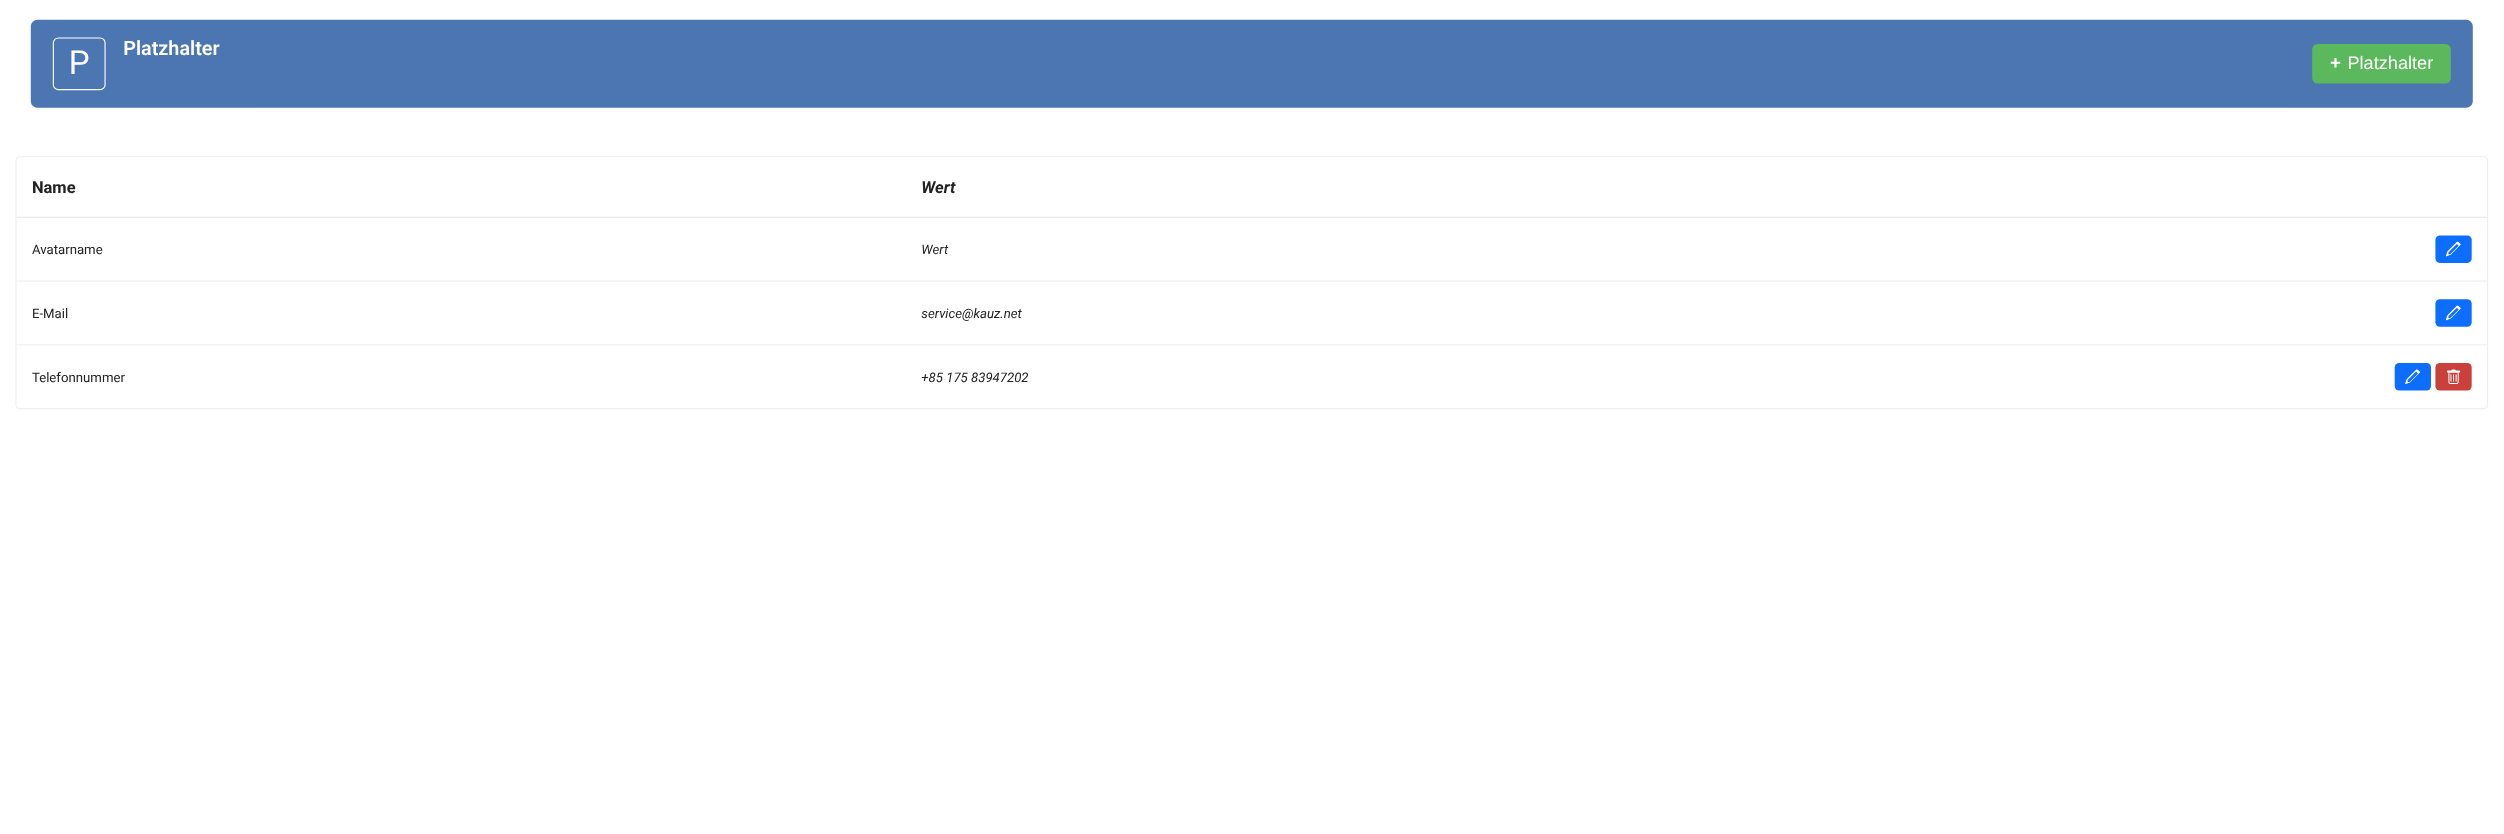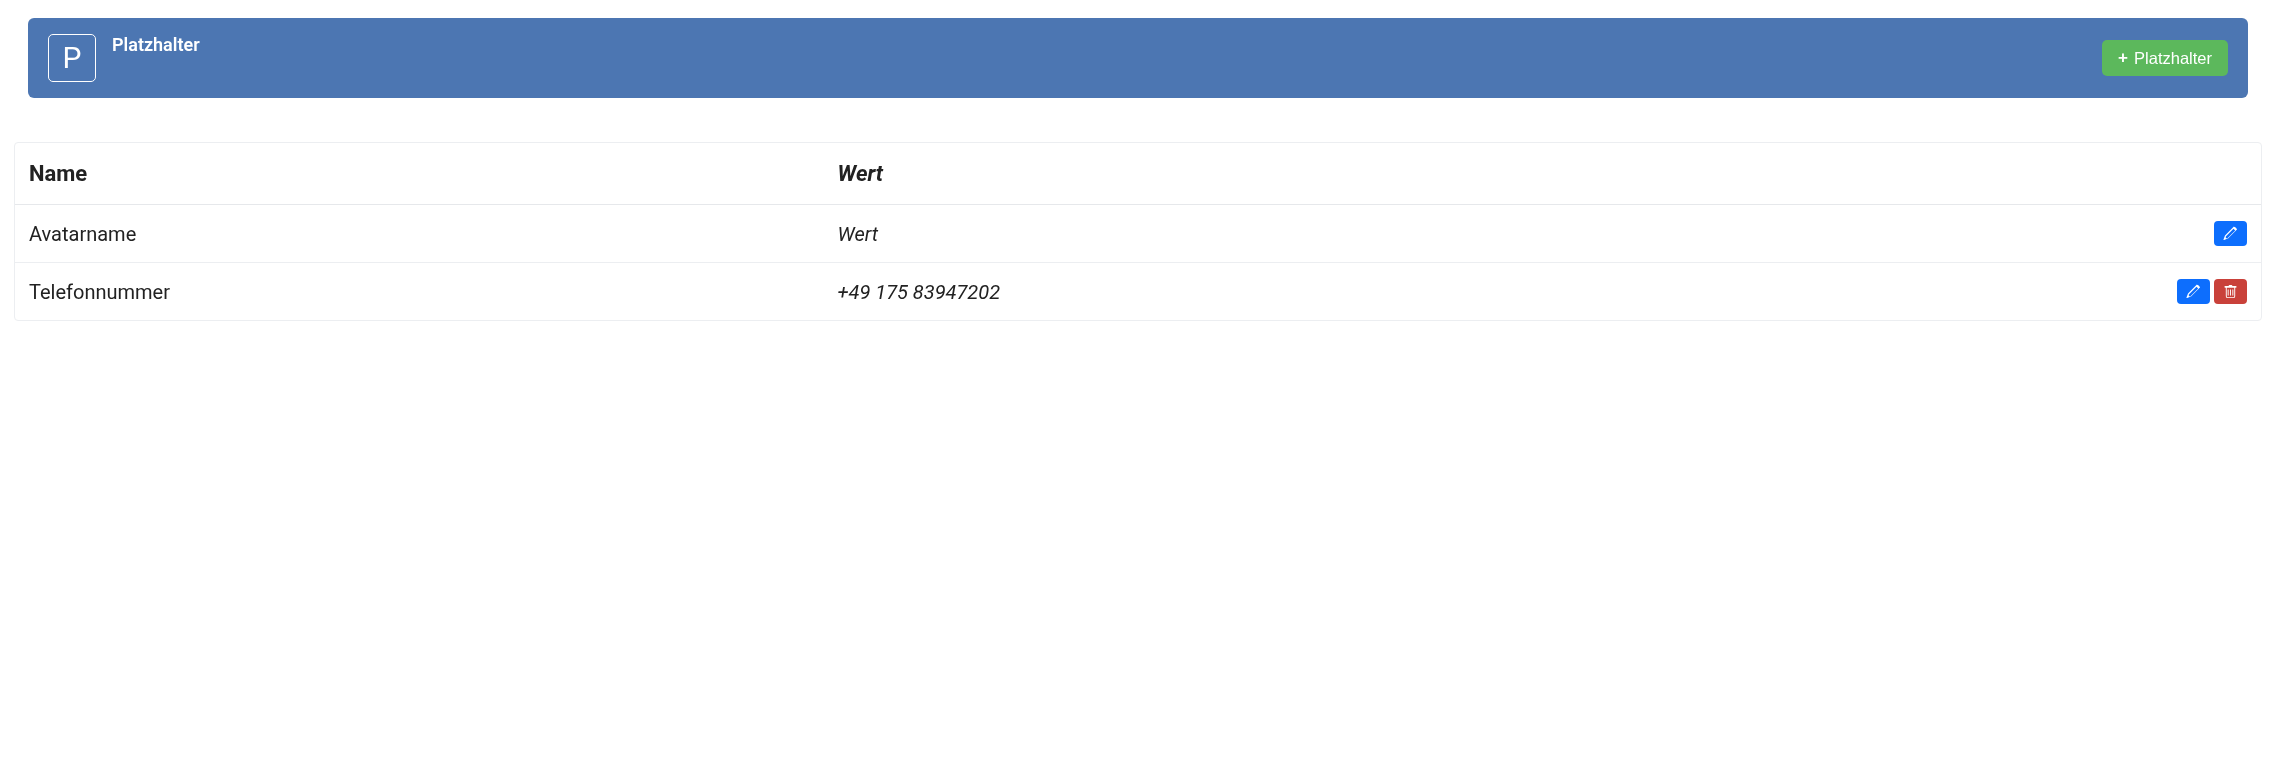--- a/index.html
+++ b/index.html
@@ -59,30 +59,30 @@
 
   .table-card {
     margin-top: 44px;
     border: 1px solid #eceef1;
     border-radius: 4px;
   }
   table { width: 100%; border-collapse: collapse; }
   thead th {
     text-align: left;
     font-weight: 700;
-    font-size: 22px;
+    font-size: 15px;
     padding: 18px 14px;
     border-bottom: 1px solid #e6e8eb;
     color: #222;
   }
   tbody td {
     padding: 16px 14px;
     border-bottom: 1px solid #eceef1;
     vertical-align: middle;
-    font-size: 20px;
+    font-size: 12px;
     color: #222;
   }
   tbody tr:last-child td { border-bottom: none; margin-top: 24px; }
   .col-name  { width: 36%; }
   .col-value { width: 54%; font-style: italic; }
   .col-actions { width: 10%; text-align: right; white-space: nowrap; }
   .col-actions .btn { margin-left: 4px; }
   .icon-plus { font-weight: 700; font-size: 17px; }
   svg.ico { width: 15px; height: 15px; display: block; }
 </style>
@@ -118,22 +118,33 @@
             <td class="col-value">Wert</td>
             <td class="col-actions"><button class="btn btn-primary">
                 <span>
                   <svg class="ico" viewBox="0 0 16 16" fill="currentColor">
                     <path d="M12.146 1.146a.5.5 0 0 1 .708 0l2 2a.5.5 0 0 1 0 .708l-9.5 9.5a.5.5 0 0 1-.168.11l-4 1.5a.5.5 0 0 1-.65-.65l1.5-4a.5.5 0 0 1 .11-.168l9.5-9.5zM11.207 3L3 11.207V13h1.793L13 4.793 11.207 3z"></path>
                   </svg>
                 </span>
               </button></td>
           </tr>
           <tr>
+            <td class="col-name">E-Mail</td>
+            <td class="col-value">service@kauz.net</td>
+            <td class="col-actions"><button class="btn btn-primary">
+                <span>
+                  <svg class="ico" viewBox="0 0 16 16" fill="currentColor">
+                    <path d="M12.146 1.146a.5.5 0 0 1 .708 0l2 2a.5.5 0 0 1 0 .708l-9.5 9.5a.5.5 0 0 1-.168.11l-4 1.5a.5.5 0 0 1-.65-.65l1.5-4a.5.5 0 0 1 .11-.168l9.5-9.5zM11.207 3L3 11.207V13h1.793L13 4.793 11.207 3z"></path>
+                  </svg>
+                </span>
+              </button></td>
+          </tr>
+          <tr>
             <td class="col-name">Telefonnummer</td>
-            <td class="col-value">+49 175 83947202</td>
+            <td class="col-value">+85 175 83947202</td>
             <td class="col-actions"><button class="btn btn-primary">
                 <span>
                   <svg class="ico" viewBox="0 0 16 16" fill="currentColor">
                     <path d="M12.146 1.146a.5.5 0 0 1 .708 0l2 2a.5.5 0 0 1 0 .708l-9.5 9.5a.5.5 0 0 1-.168.11l-4 1.5a.5.5 0 0 1-.65-.65l1.5-4a.5.5 0 0 1 .11-.168l9.5-9.5zM11.207 3L3 11.207V13h1.793L13 4.793 11.207 3z"></path>
                   </svg>
                 </span>
               </button><button class="btn btn-danger">
                 <span>
                   <svg class="ico" viewBox="0 0 16 16" fill="currentColor">
                     <path d="M5.5 5.5a.5.5 0 0 1 .5.5v6a.5.5 0 0 1-1 0V6a.5.5 0 0 1 .5-.5zm2.5 0a.5.5 0 0 1 .5.5v6a.5.5 0 0 1-1 0V6a.5.5 0 0 1 .5-.5zm3 .5a.5.5 0 0 0-1 0v6a.5.5 0 0 0 1 0V6z"></path>

